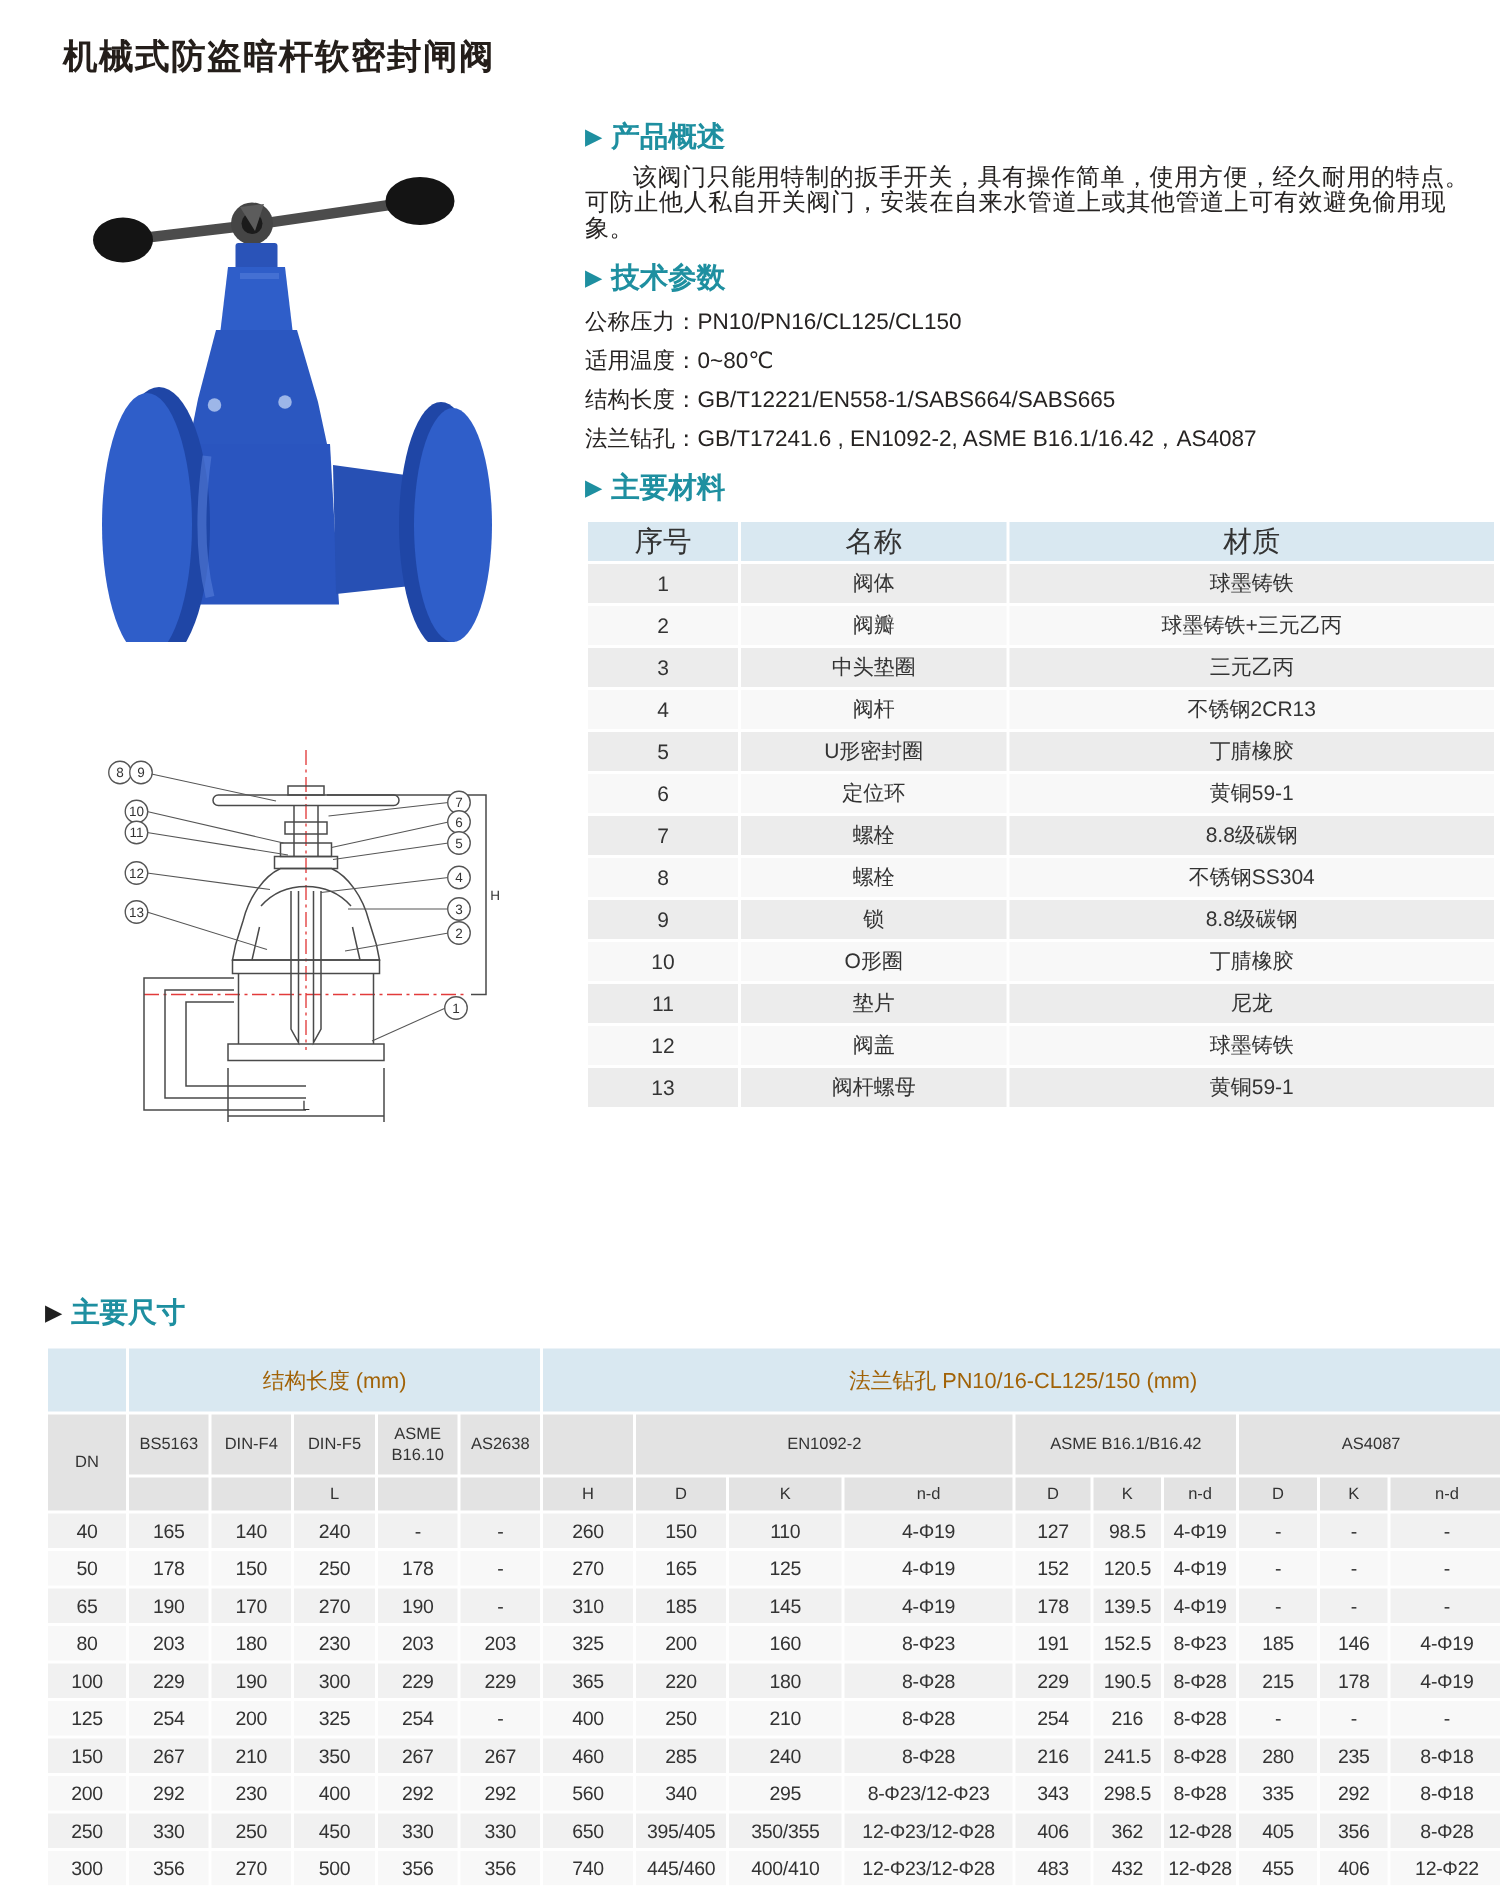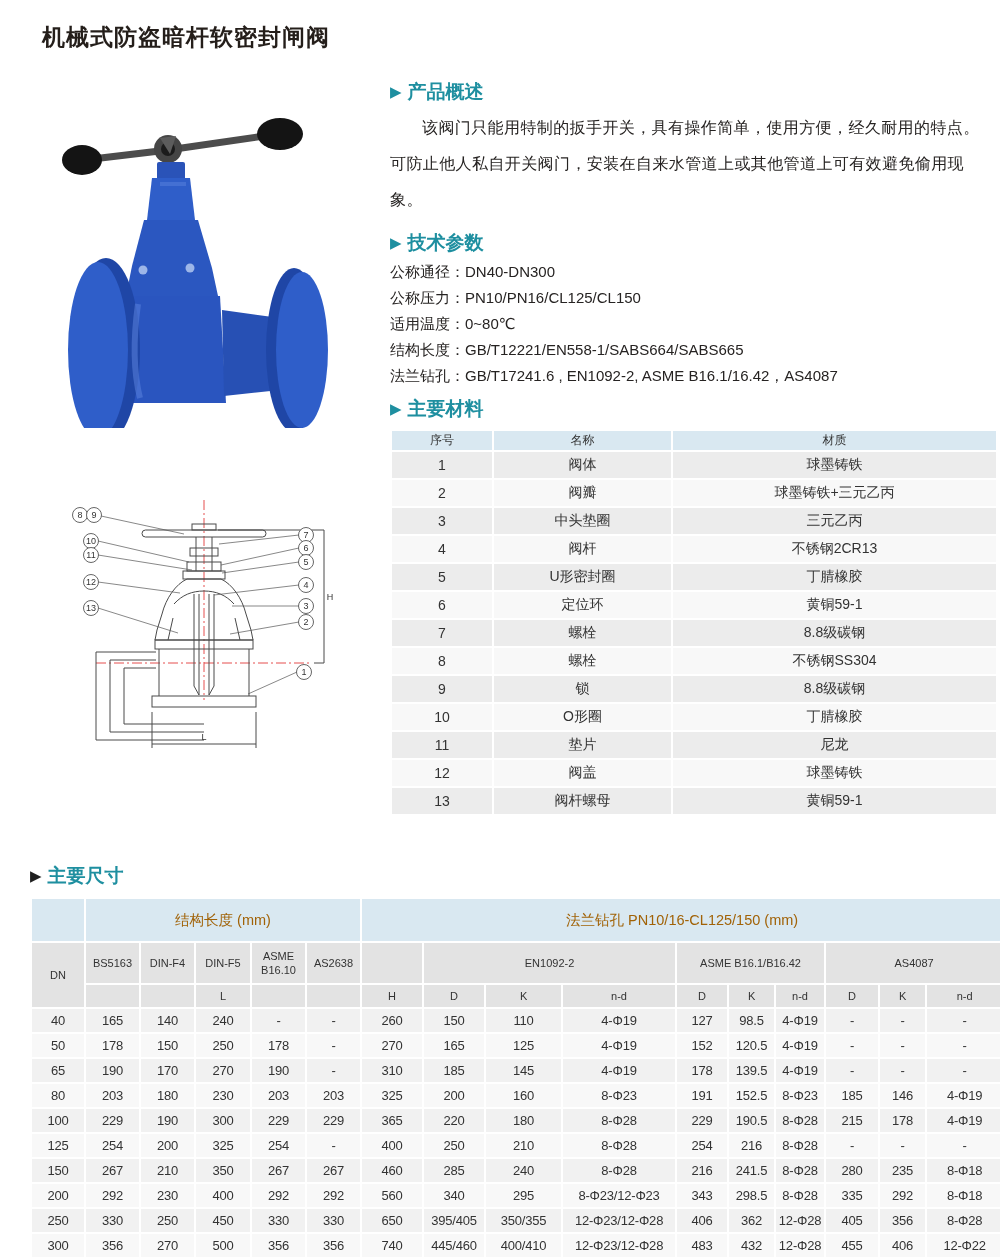--- a/index.html
+++ b/index.html
@@ -12,32 +12,32 @@
   .photo{position:absolute;left:40px;top:98px;width:340px;height:330px;}
   .drawing{position:absolute;left:56px;top:490px;width:336px;height:294px;}
 
   .right-col{position:absolute;left:390px;top:80px;width:600px;}
 
   .sec-head{display:flex;align-items:center;gap:6px;font-size:19px;font-weight:bold;
             color:#1e8fa0;line-height:24px;}
   .sec-head .arr{font-size:15px;line-height:24px;}
   .arr-dark{color:#1f1f1f;}
 
-  .ovw{margin:6px 0 0 0;font-size:16px;line-height:36px;text-indent:2em;color:#262322;
+  .ovw{margin:6px 0 0 0;font-size:16px;line-height:17px;text-indent:2em;color:#262322;
        letter-spacing:0.4px;}
 
   .spec{margin-top:4px;}
   .spec .spec-line{font-size:15px;line-height:26px;color:#262322;}
 
   table{border-collapse:separate;border-spacing:2px;background:#fff;}
   td,th{padding:0 2px;box-sizing:border-box;}
 
   
   .materials{width:600px;margin-top:8px;table-layout:fixed;}
-  .materials th{background:#d9e8f1;font-weight:normal;font-size:12px;height:19px;
+  .materials th{background:#d9e8f1;font-weight:normal;font-size:19px;height:19px;
                 text-align:center;color:#333;}
   .materials td{text-align:center;font-size:14px;height:26px;color:#333;}
   .materials tbody tr:nth-child(odd) td{background:#ececec;}
   .materials tbody tr:nth-child(even) td{background:#f8f8f8;}
 
   
   .dims-wrap{position:absolute;left:30px;top:864px;width:940px;}
   .dims{width:940px;margin-top:9px;table-layout:fixed;}
   .dims td{text-align:center;color:#333;}
   .dims .hb{background:#d9e8f1;font-size:14.5px;height:42px;color:#a16207;}
@@ -163,21 +163,20 @@
       <span class="arr">▶</span>
       <span>产品概述</span>
     </div>
     <p class="ovw">该阀门只能用特制的扳手开关，具有操作简单，使用方便，经久耐用的特点。可防止他人私自开关阀门，安装在自来水管道上或其他管道上可有效避免偷用现象。</p>
 
     <div class="sec-head" style="margin-top:13px;">
       <span class="arr">▶</span>
       <span>技术参数</span>
     </div>
     <div class="spec">
-      <div class="spec-line">公称通径：DN40-DN300</div>
       <div class="spec-line">公称压力：PN10/PN16/CL125/CL150</div>
       <div class="spec-line">适用温度：0~80℃</div>
       <div class="spec-line">结构长度：GB/T12221/EN558-1/SABS664/SABS665</div>
       <div class="spec-line">法兰钻孔：GB/T17241.6 , EN1092-2, ASME B16.1/16.42，AS4087</div>
     </div>
 
     <div class="sec-head" style="margin-top:8px;">
       <span class="arr">▶</span>
       <span>主要材料</span>
     </div>

